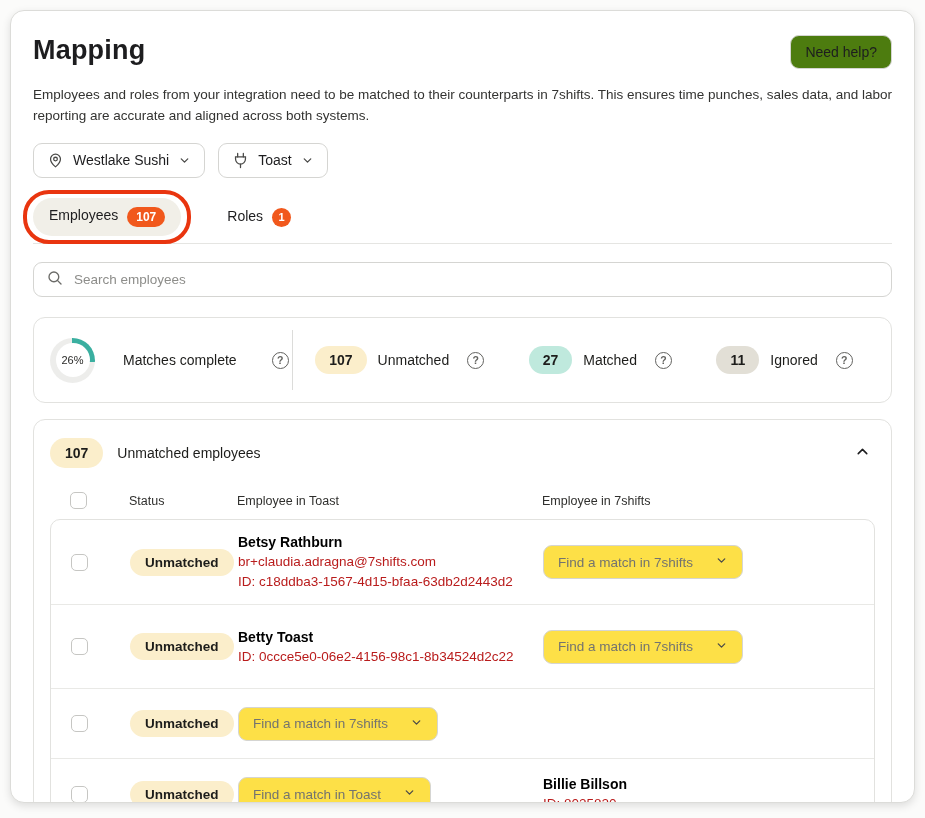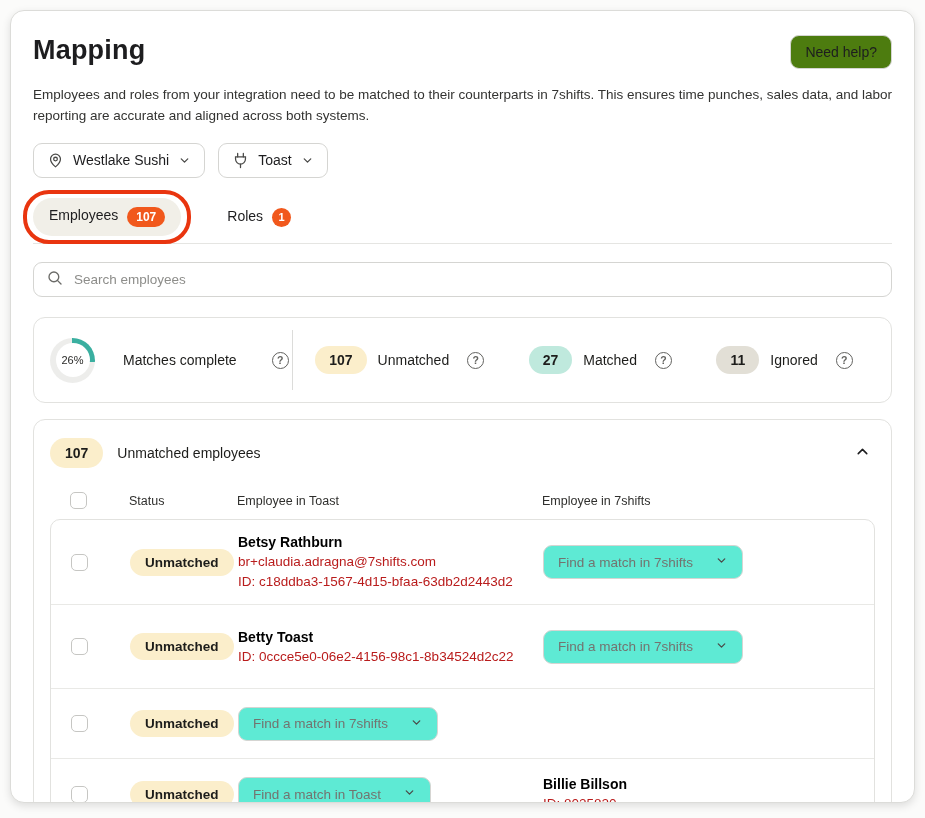--- a/index.html
+++ b/index.html
@@ -82,21 +82,21 @@
 
   .list { margin:10px 16px 0; border:1px solid #e2e2df; border-radius:10px; }
   .row { border-bottom:1px solid #e9e9e6; min-height:84px; padding-top:12px; padding-bottom:12px; }
   .row:last-child { border-bottom:none; }
   .row.short { min-height:70px; }
   .status-badge { justify-self:start; background:#fbeecb; color:#1d1d1b; font-size:13.5px;
     font-weight:600; padding:6px 15px; border-radius:15px; }
   .emp-name { font-size:14px; font-weight:600; color:#000000; line-height:20px; }
   .emp-sub { font-size:13.5px; color:#b91c1c; line-height:20px; }
   .match-btn { justify-self:start; display:flex; align-items:center; gap:22px;
-    background:#5eead4; border:1px solid #d5d5d2; border-radius:9px; padding:8px 14px;
+    background:#fde047; border:1px solid #d5d5d2; border-radius:9px; padding:8px 14px;
     font-size:13.5px; color:#73736f; cursor:pointer; }
 </style>
 </head>
 <body>
 
 <div class="app-card">
 
   <div class="hdr">
     <div class="page-title">Mapping</div>
     <button class="help-btn">Need help?</button>

